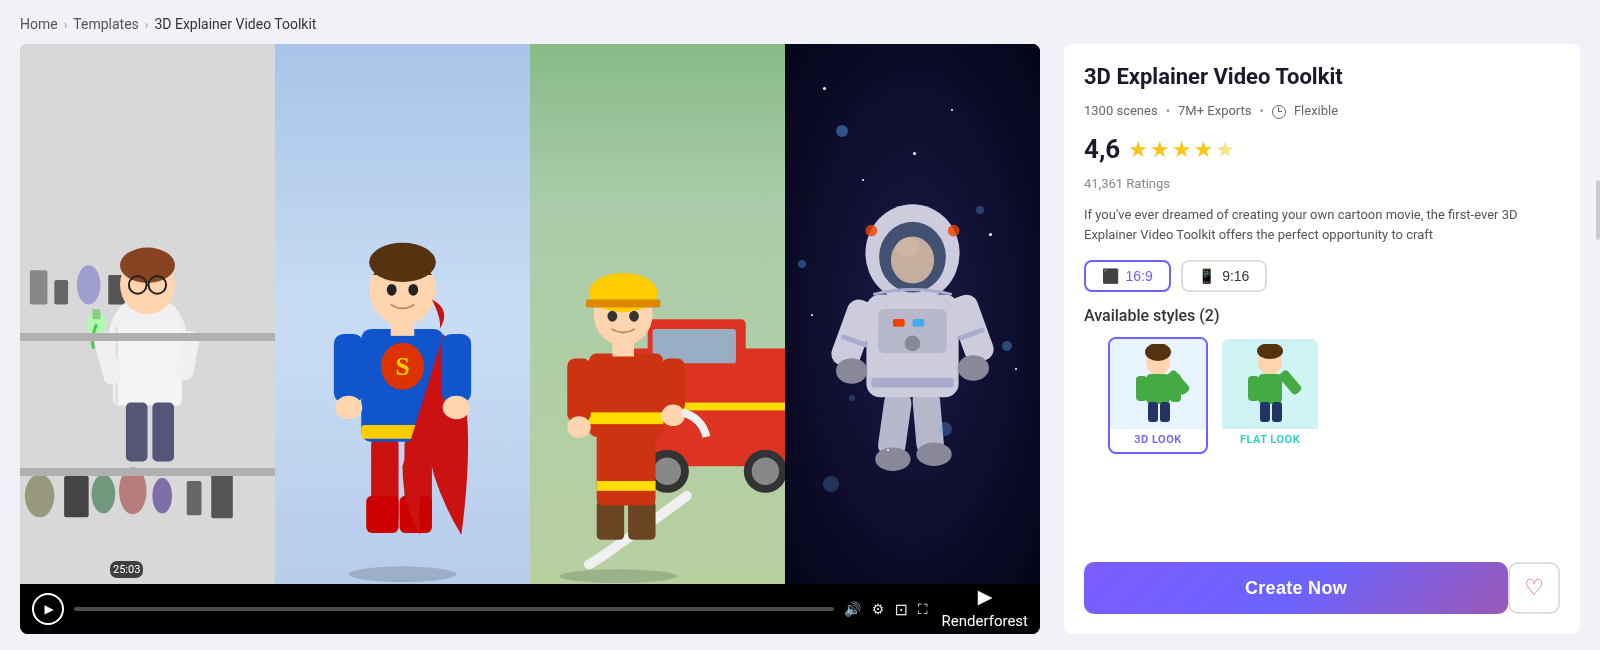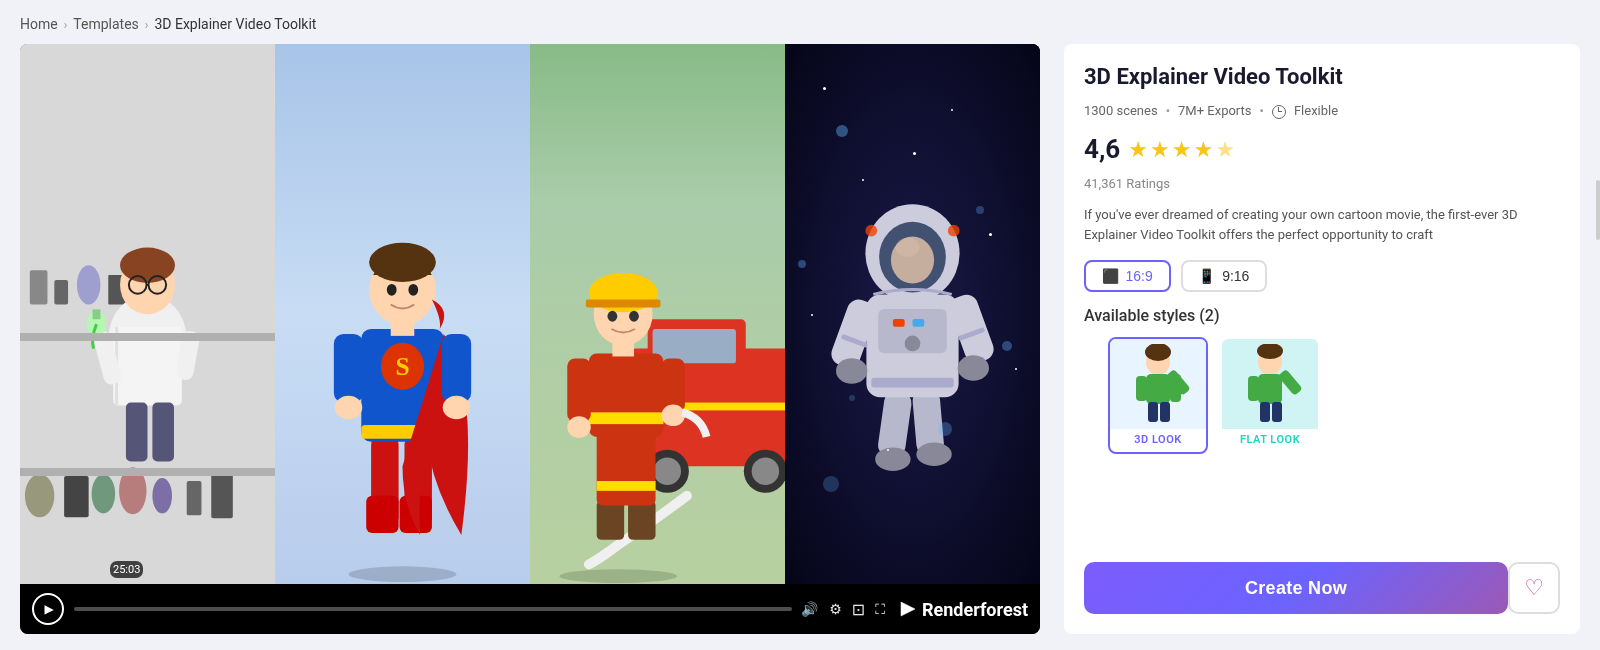--- a/index.html
+++ b/index.html
@@ -163,23 +163,24 @@
       cursor: pointer;
       font-size: 14px;
       opacity: 0.9;
     }
 
     .renderforest-logo {
       display: flex;
       align-items: center;
       gap: 5px;
       color: white;
-      font-size: 18px;
-      font-weight: 700;
+      font-size: 15px;
+      font-weight: 400;
       margin-left: 4px;
+      flex-direction: column;
     }
 
     
     .right-panel {
       flex: 1;
       display: flex;
       flex-direction: column;
       gap: 12px;
       min-width: 0;
       background: white;

